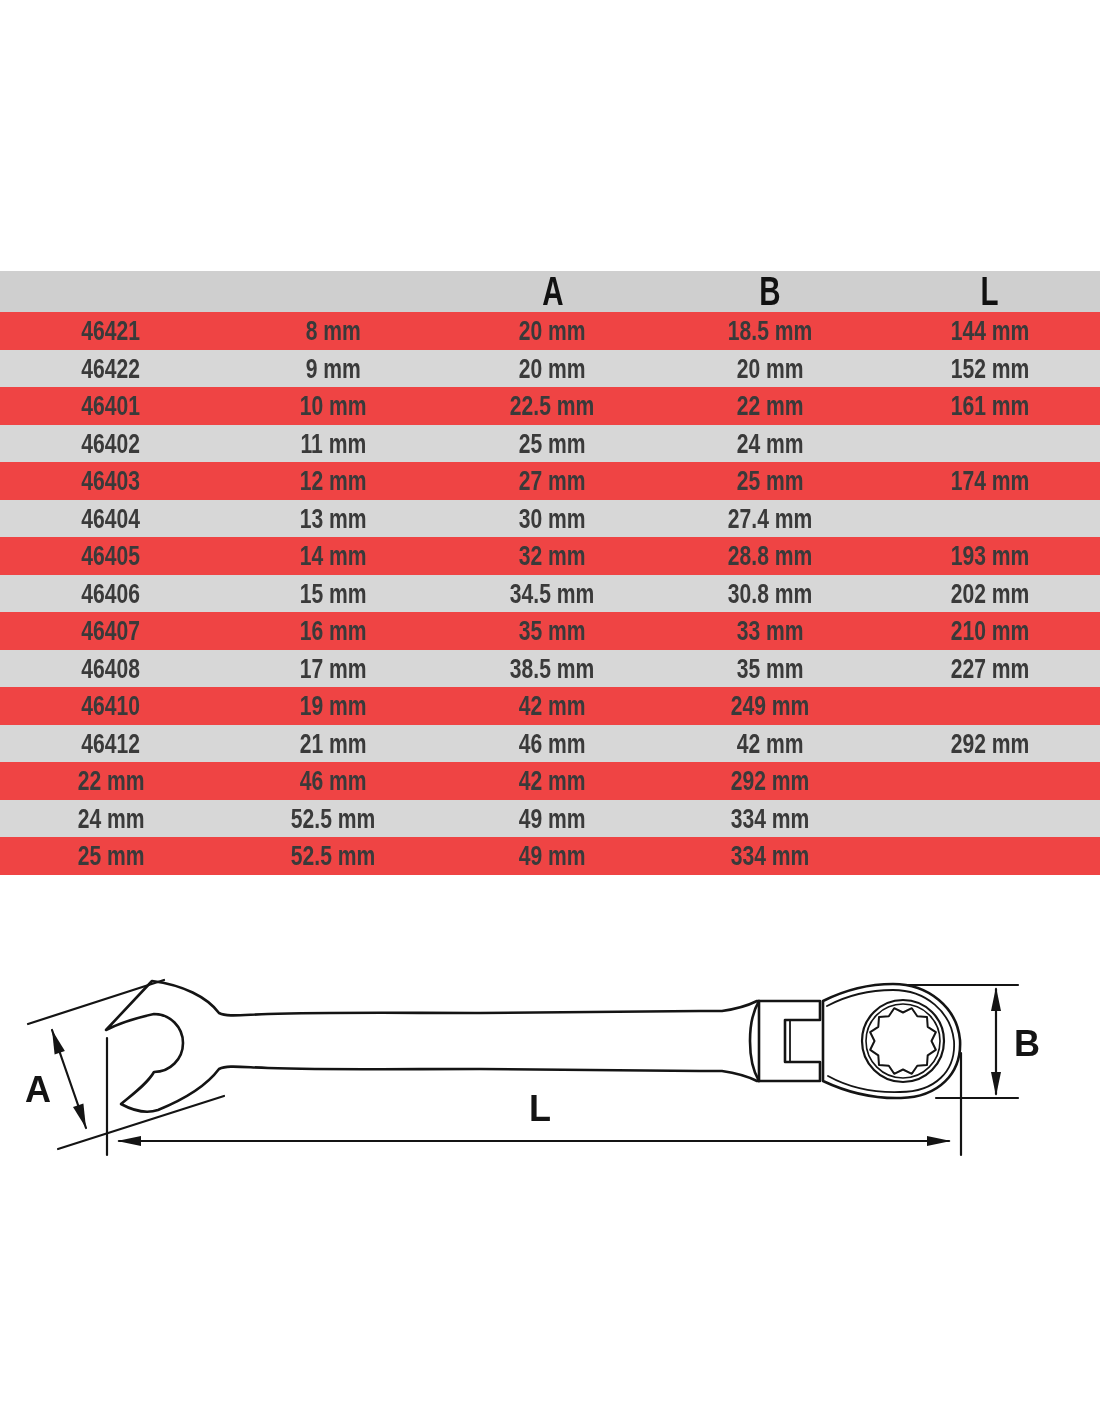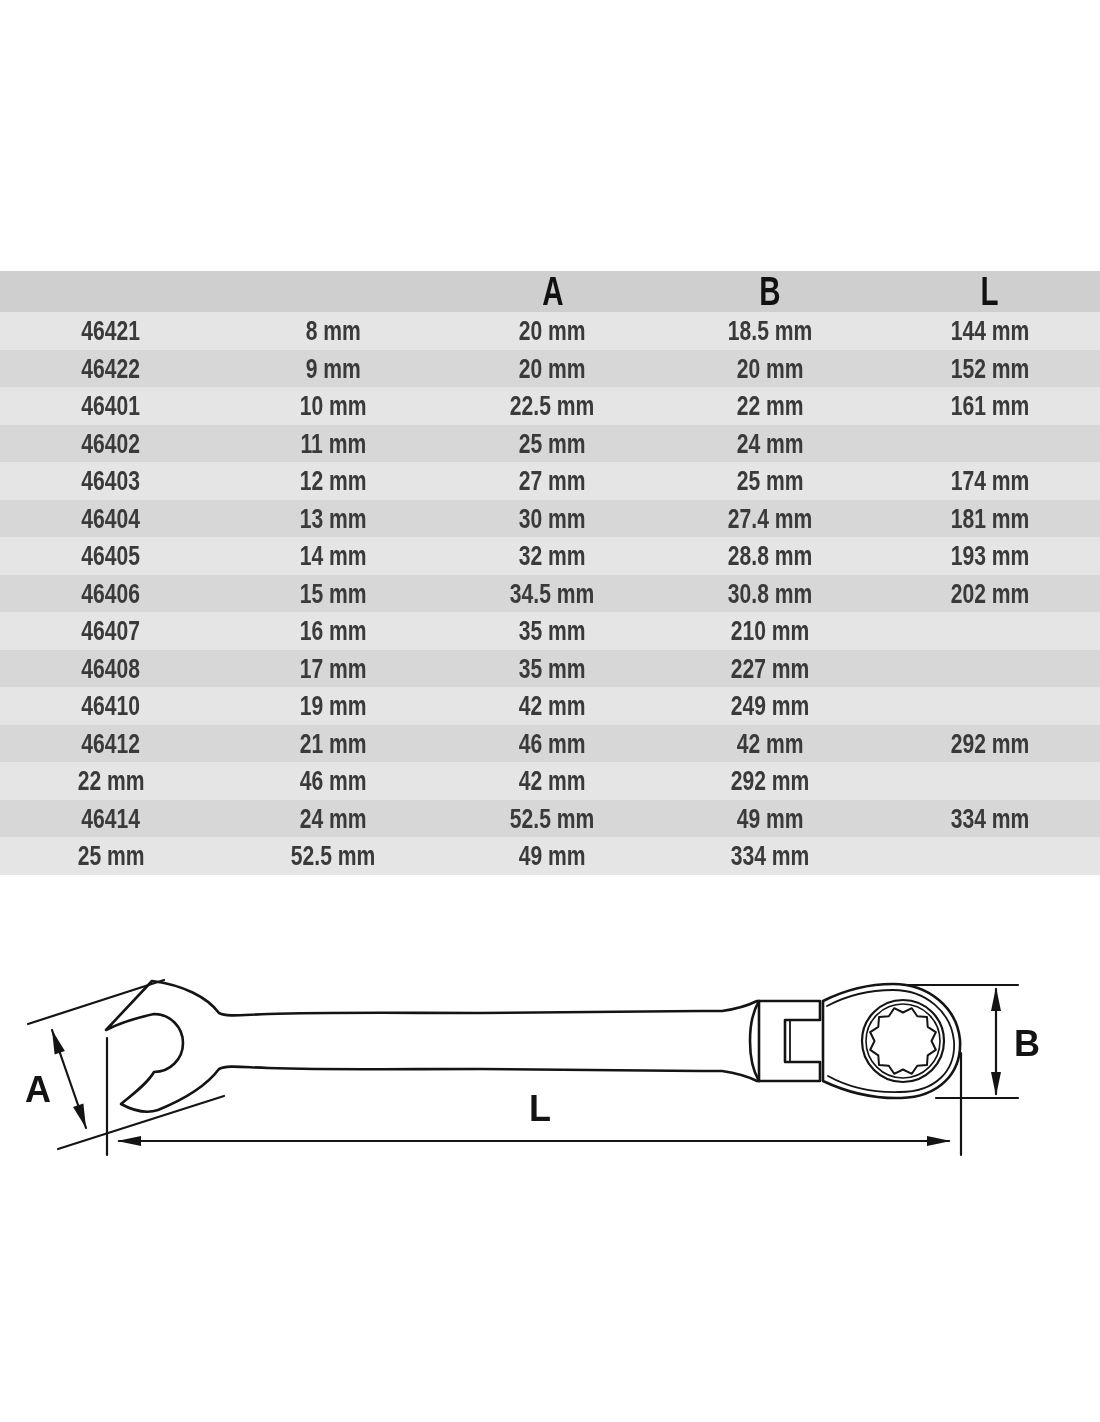--- a/index.html
+++ b/index.html
@@ -24,21 +24,21 @@
     font-size:41px;
     color:#111111;
     line-height:41px;
   }
   .hcell .ctext { display:inline-block; transform:scaleX(0.72); }
   .tbody .trow {
     display:grid;
     grid-template-columns:222px 223px 215px 220px 220px;
     height:37.5px;
     align-items:center;
-    background:#e5e5e5;
+    background:#ef4444;
   }
   .tbody .trow:nth-child(even) { background:#d7d7d7; }
   .cell {
     text-align:center;
     font-size:28.5px;
     font-weight:bold;
     color:#3a3a3a;
   }
   .cell .ctext { display:inline-block; transform:scaleX(0.74); white-space:nowrap; }
   .diagram-layer { position:absolute; left:0; top:0; width:1100px; height:1422px; }
@@ -93,45 +93,46 @@
         <div class="cell"><span class="ctext">12 mm</span></div>
         <div class="cell"><span class="ctext">27 mm</span></div>
         <div class="cell"><span class="ctext">25 mm</span></div>
         <div class="cell"><span class="ctext">174 mm</span></div>
       </div>
       <div class="trow">
         <div class="cell"><span class="ctext">46404</span></div>
         <div class="cell"><span class="ctext">13 mm</span></div>
         <div class="cell"><span class="ctext">30 mm</span></div>
         <div class="cell"><span class="ctext">27.4 mm</span></div>
-        <div class="cell"><span class="ctext">181 mm</span></div>
       </div>
       <div class="trow">
         <div class="cell"><span class="ctext">46405</span></div>
         <div class="cell"><span class="ctext">14 mm</span></div>
         <div class="cell"><span class="ctext">32 mm</span></div>
         <div class="cell"><span class="ctext">28.8 mm</span></div>
         <div class="cell"><span class="ctext">193 mm</span></div>
       </div>
       <div class="trow">
         <div class="cell"><span class="ctext">46406</span></div>
         <div class="cell"><span class="ctext">15 mm</span></div>
         <div class="cell"><span class="ctext">34.5 mm</span></div>
         <div class="cell"><span class="ctext">30.8 mm</span></div>
         <div class="cell"><span class="ctext">202 mm</span></div>
       </div>
       <div class="trow">
         <div class="cell"><span class="ctext">46407</span></div>
         <div class="cell"><span class="ctext">16 mm</span></div>
         <div class="cell"><span class="ctext">35 mm</span></div>
+        <div class="cell"><span class="ctext">33 mm</span></div>
         <div class="cell"><span class="ctext">210 mm</span></div>
       </div>
       <div class="trow">
         <div class="cell"><span class="ctext">46408</span></div>
         <div class="cell"><span class="ctext">17 mm</span></div>
+        <div class="cell"><span class="ctext">38.5 mm</span></div>
         <div class="cell"><span class="ctext">35 mm</span></div>
         <div class="cell"><span class="ctext">227 mm</span></div>
       </div>
       <div class="trow">
         <div class="cell"><span class="ctext">46410</span></div>
         <div class="cell"><span class="ctext">19 mm</span></div>
         <div class="cell"><span class="ctext">42 mm</span></div>
         <div class="cell"><span class="ctext">249 mm</span></div>
       </div>
       <div class="trow">
@@ -141,21 +142,20 @@
         <div class="cell"><span class="ctext">42 mm</span></div>
         <div class="cell"><span class="ctext">292 mm</span></div>
       </div>
       <div class="trow">
         <div class="cell"><span class="ctext">22 mm</span></div>
         <div class="cell"><span class="ctext">46 mm</span></div>
         <div class="cell"><span class="ctext">42 mm</span></div>
         <div class="cell"><span class="ctext">292 mm</span></div>
       </div>
       <div class="trow">
-        <div class="cell"><span class="ctext">46414</span></div>
         <div class="cell"><span class="ctext">24 mm</span></div>
         <div class="cell"><span class="ctext">52.5 mm</span></div>
         <div class="cell"><span class="ctext">49 mm</span></div>
         <div class="cell"><span class="ctext">334 mm</span></div>
       </div>
       <div class="trow">
         <div class="cell"><span class="ctext">25 mm</span></div>
         <div class="cell"><span class="ctext">52.5 mm</span></div>
         <div class="cell"><span class="ctext">49 mm</span></div>
         <div class="cell"><span class="ctext">334 mm</span></div>

